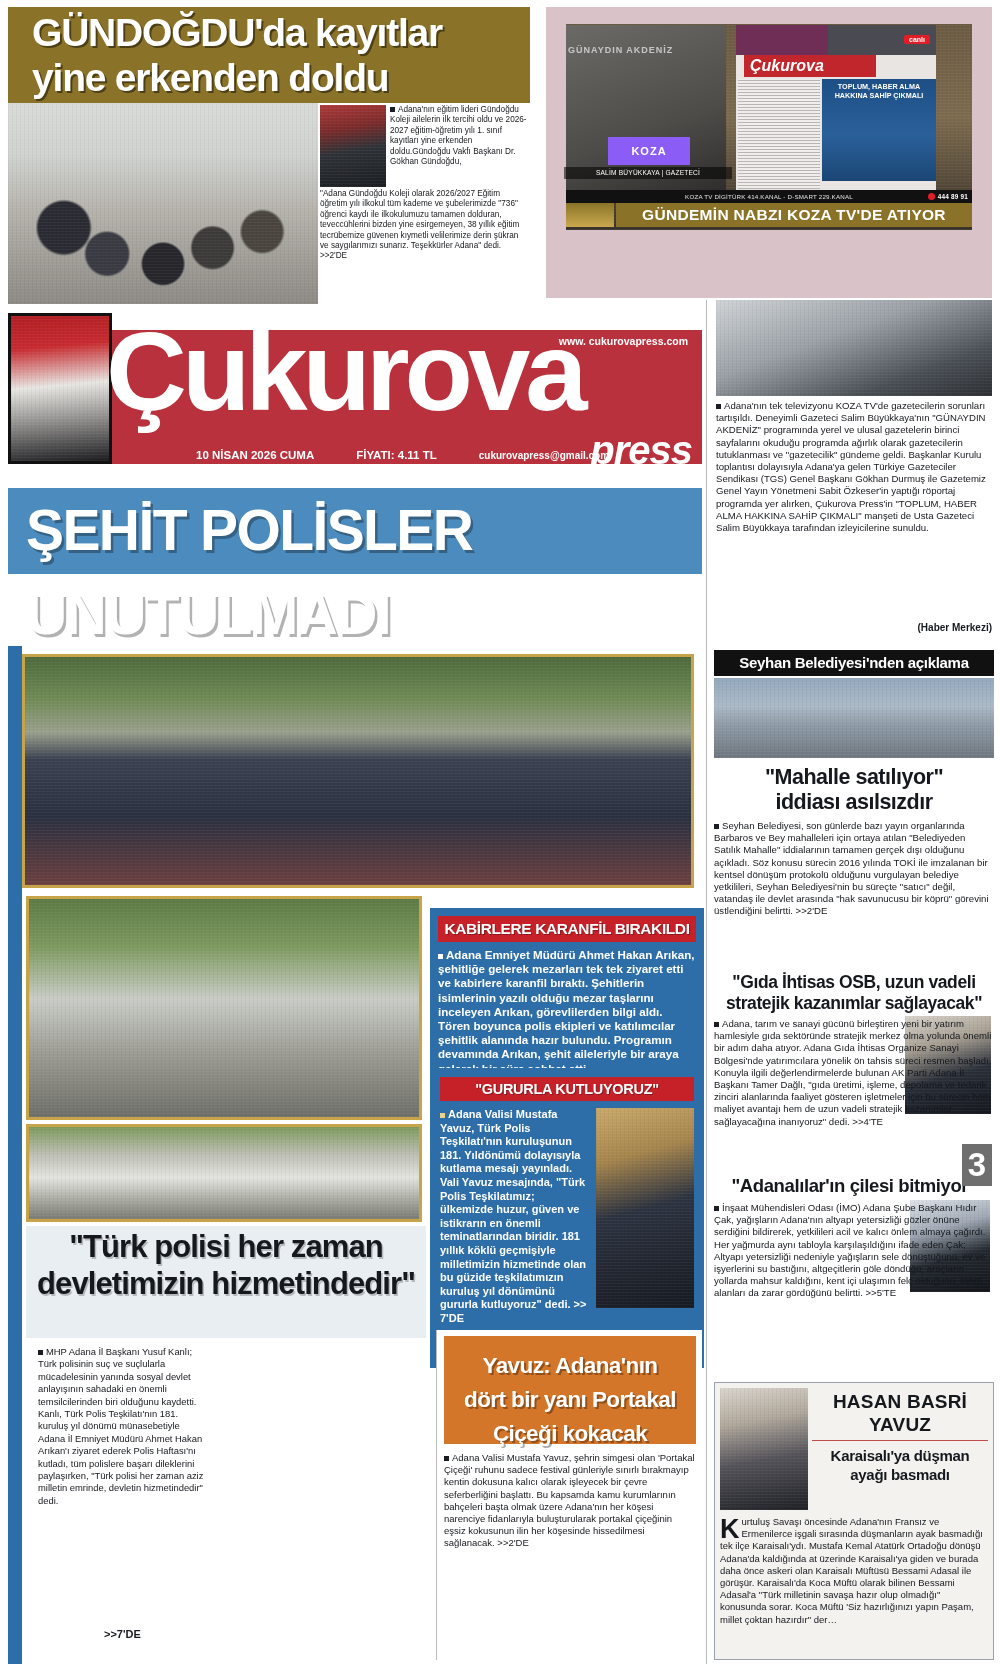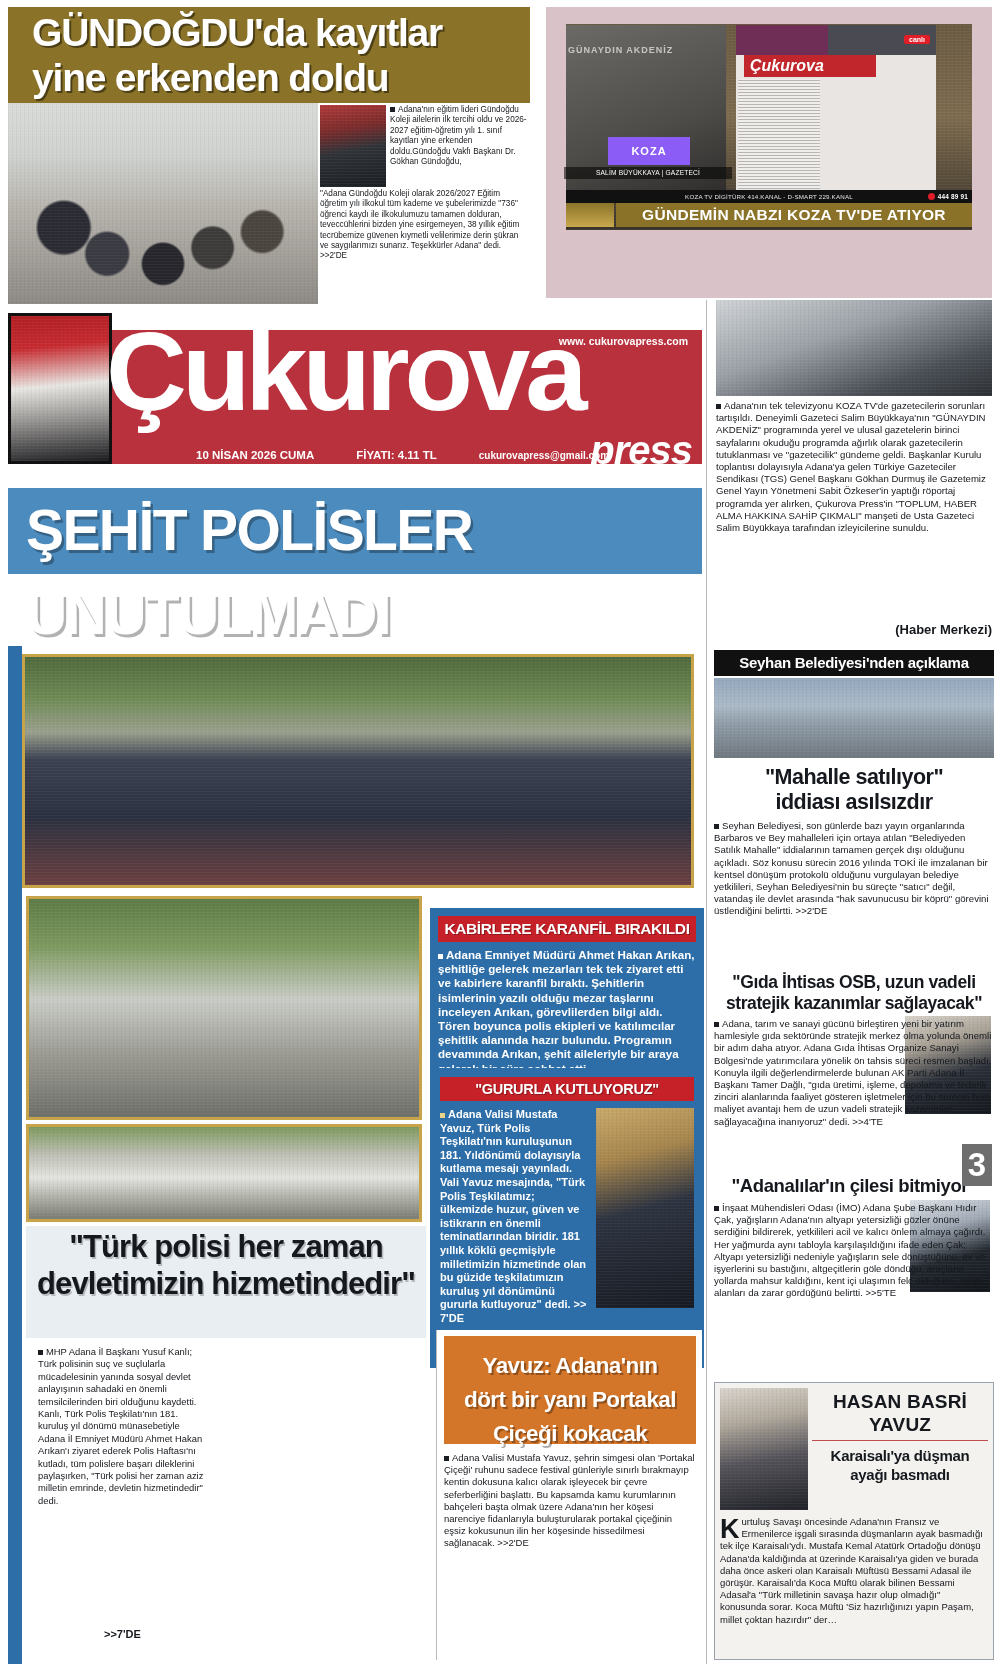--- a/index.html
+++ b/index.html
@@ -222,21 +222,21 @@
      font-size:9.5px; line-height:12.2px; color:#15181d; }
 
   
   .rc-sep { position:absolute; left:706px; top:300px; width:1px; height:1364px; background:#b9b9b9;}
   .koza-rc-photo { position:absolute; left:716px; top:300px; width:276px; height:96px; }
   .koza-rc-box { position:absolute; left:712px; top:300px; width:284px; height:344px;
      background:#e4dde0; z-index:-1;}
   .koza-rc-text { position:absolute; left:716px; top:400px; width:276px;
      font-size:9.6px; line-height:12.2px; color:#15181d; }
   .koza-rc-src { position:absolute; left:716px; top:622px; width:276px; text-align:right;
-     font-size:13px; font-weight:bold; color:#15181d;}
+     font-size:10px; font-weight:bold; color:#15181d;}
 
   .seyhan-band { position:absolute; left:714px; top:650px; width:280px; height:26px;
      background:#111; }
   .seyhan-band span { color:#fff; font-size:15px; font-weight:bold; line-height:26px;
      display:block; text-align:center; letter-spacing:-.3px;}
   .seyhan-photo { position:absolute; left:714px; top:678px; width:280px; height:80px; }
   .seyhan-title { position:absolute; left:714px; top:765px; width:280px; text-align:center;
      font-size:21.5px; font-weight:bold; line-height:25px; color:#15181d; letter-spacing:-.5px;}
   .seyhan-text { position:absolute; left:714px; top:820px; width:280px;
      font-size:9.6px; line-height:12.2px; color:#15181d;}
@@ -294,20 +294,23 @@
   <div class="koza-wrap">
     <div class="photo tvframe koza-tv"></div>
     <div class="koza-screenl"></div>
     <div class="koza-lbl">GÜNAYDIN AKDENİZ</div>
     <div class="koza-lap">KOZA</div>
     <div class="koza-name">SALİM BÜYÜKKAYA | GAZETECİ</div>
     <div class="koza-paper">
       <div class="koza-paper-top"></div>
       <div class="koza-masthead">Çukurova</div>
       <div class="koza-cols"></div>
+      <div class="koza-blue">
+        <div class="koza-blue-h">TOPLUM, HABER ALMA HAKKINA SAHİP ÇIKMALI</div>
+      </div>
       <div class="koza-live">canlı</div>
     </div>
     <div class="koza-ticker">
       <span>KOZA TV DİGİTÜRK 414.KANAL - D-SMART 229.KANAL</span>
       <span class="koza-phone"><span class="dot"></span><span>444 89 91</span></span>
     </div>
     <div class="koza-thumb"></div>
     <div class="koza-band">GÜNDEMİN NABZI KOZA TV'DE ATIYOR</div>
   </div>
 

